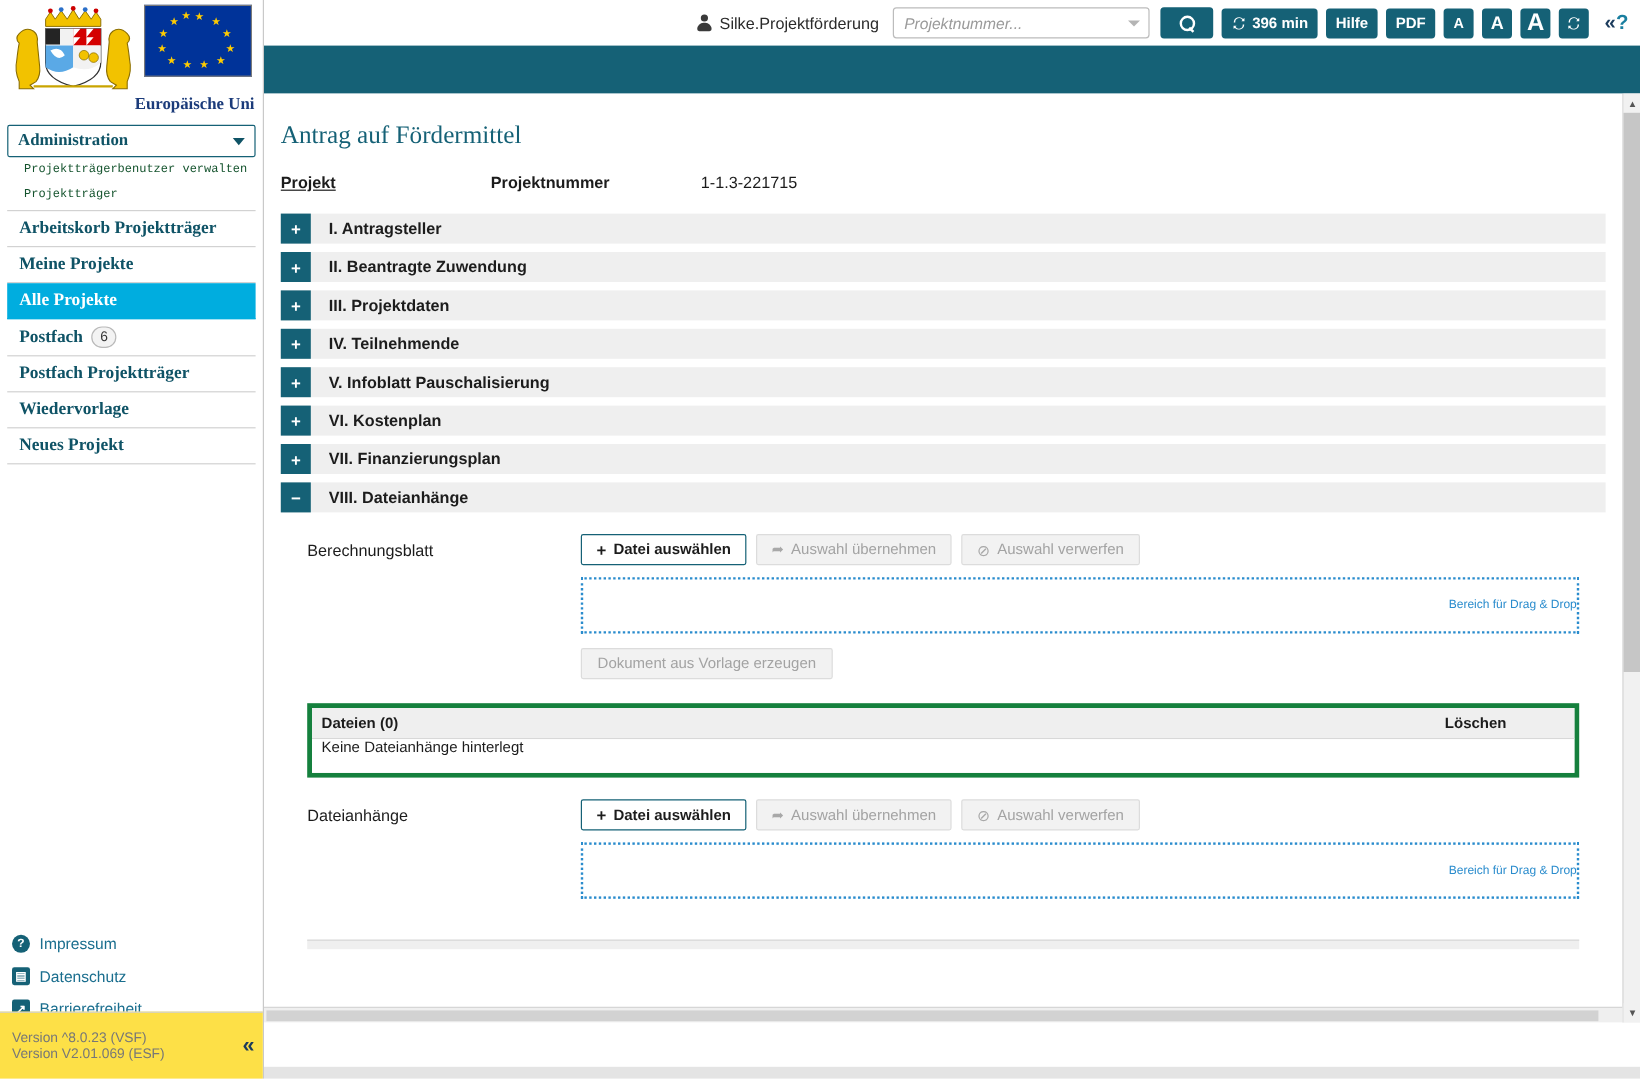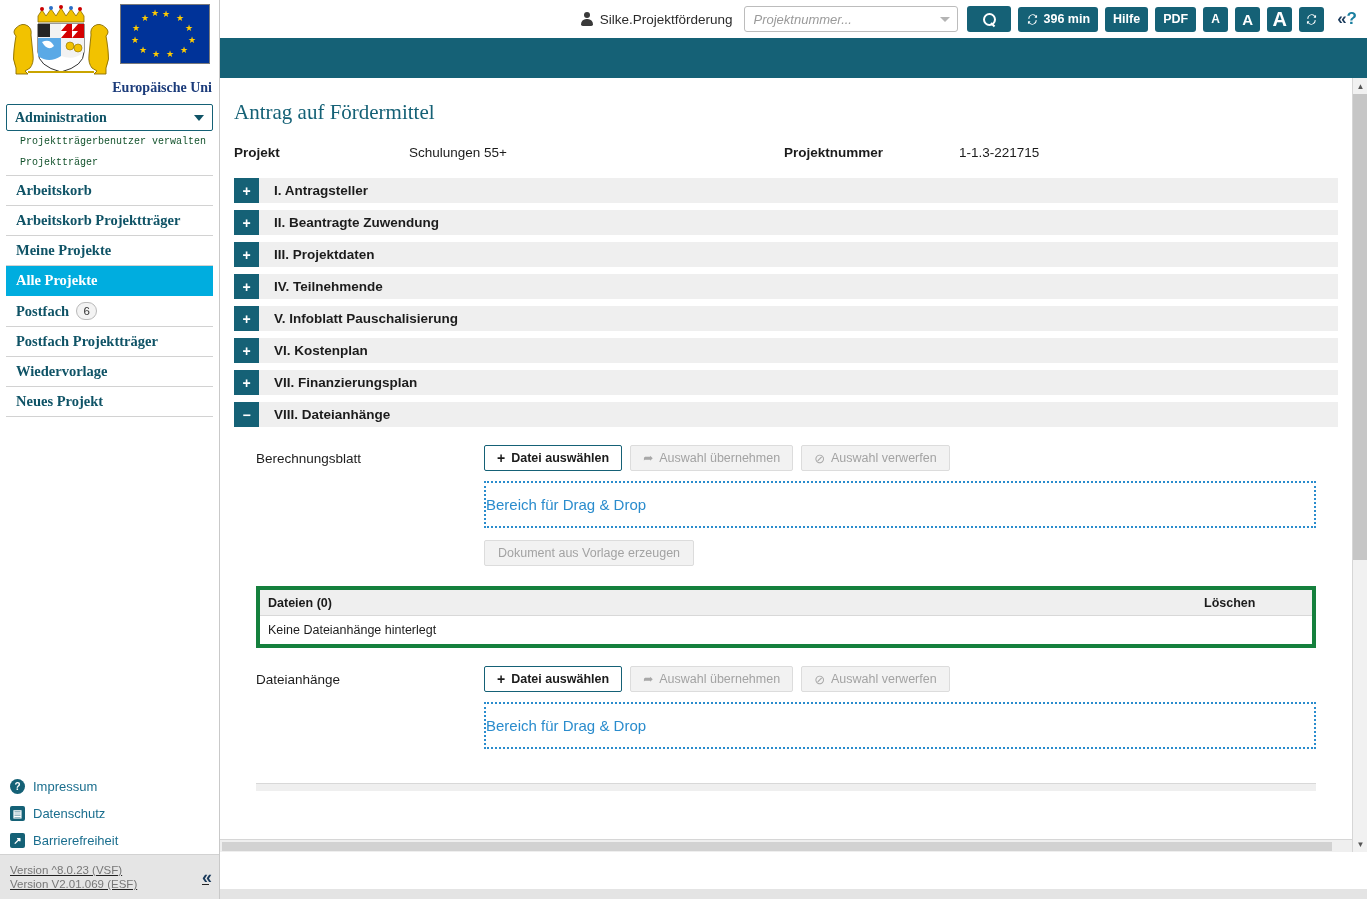--- a/index.html
+++ b/index.html
@@ -105,39 +105,38 @@
     min-width: 21px; height: 18px; padding: 0 5px; border:1px solid #b9b9b9;
     border-radius: 9px; background:#f3f3f3; color:#333;
     font-family:"Liberation Sans", sans-serif; font-size:11.5px; font-weight:normal;
   }
 
   .footlinks { position: absolute; left: 0; bottom: 45px; width: 219px; }
   .flink { display:flex; align-items:center; gap:8px; padding: 6px 10px; font-size:13px; color:#1a6e8e; cursor:pointer; }
   .flink .fi { width:15px; height:15px; background:#156176; color:#fff; border-radius:2px; display:inline-flex; align-items:center; justify-content:center; font-size:10px; font-weight:bold; }
   .flink .fi.round { border-radius:50%; }
   .versionbar {
-    position:absolute; left:0; bottom:0; width:219px; height:45px; background:#e5e5e5;
+    position:absolute; left:0; bottom:0; width:219px; height:56px; background:#fde047;
     display:flex; align-items:center; justify-content:space-between; padding: 0 10px;
     border-top:1px solid #d2d2d2;
-    text-decoration:underline;
   }
   .vtxt { font-size: 11.5px; color:#777; line-height:14px; }
   .collapse { color:#1b3b5c; font-size:18px; font-weight:bold; letter-spacing:-3px; cursor:pointer; }
 
   
   .content {
     position: absolute; left: 220px; top: 78px; width: 1132px; height: 774px;
     background: #fff; overflow: hidden; padding: 0 14px 0 14px;
   }
   .page-title {
     font-family: "Liberation Serif", serif; font-size: 21px; color: #156176;
     margin: 22px 0 20px 0; font-weight: normal;
   }
   .projrow { display:flex; align-items:center; margin-bottom: 18px; font-size:13.5px; }
-  .pl1 { width: 175px; font-weight: bold; color:#1c1c1c; }
+  .pl1 { width: 175px; font-weight: bold; color:#1c1c1c;text-decoration:underline; }
   .pv1 { width: 375px; color:#1c1c1c; }
   .pl2 { width: 175px; font-weight: bold; color:#1c1c1c; }
   .pv2 { color:#1c1c1c; }
 
   .acc { margin-bottom: 7px; }
   .acc-head {
     height: 25px; background: #efefef; display: flex; align-items: center; cursor: pointer;
   }
   .acc-toggle {
     width: 25px; height: 25px; background: #156176; color: #fff;
@@ -158,34 +157,34 @@
     background: #fff; border: 1px solid #d0d0d0; color:#9b9b9b;
   }
   .fbtn.primary { border: 1px solid #156176; color: #1c1c1c; font-weight: bold; background:#fff; }
   .fbtn.disabled { background:#f2f2f2; border-color:#dcdcdc; color:#a3a3a3; cursor: default; }
   .ic-plus { font-size: 14px; font-weight: bold; color:#1c1c1c; }
   .ic-share { color:#a8a8a8; font-size: 12px; }
   .ic-ban { color:#a8a8a8; font-size: 13px; }
 
   .dropzone {
     border: 2px dotted #2a8ccd; height: 47px;
-    display:flex; align-items:center; justify-content:flex-start;
-    color:#2a8ccd; font-size:15px; margin-bottom: 12px; background:#fff; cursor:pointer;
+    display:flex; align-items:center; justify-content:flex-end;
+    color:#2a8ccd; font-size:10px; margin-bottom: 12px; background:#fff; cursor:pointer;
   }
   .tplbtn {
     height: 26px; padding: 0 13px; font-size: 12.5px; border-radius:2px;
     background:#f2f2f2; border:1px solid #dcdcdc; color:#a3a3a3; cursor: default;
     font-family:"Liberation Sans", sans-serif;
   }
 
   .ftable { margin: 20px 22px 18px 22px; border: 4px solid #15803d; }
   .ft-head { height: 26px; background:#efefef; display:flex; align-items:center; border-bottom:1px solid #d8d8d8; }
   .ft-h1 { flex:1; padding-left: 8px; font-weight: bold; font-size: 12.5px; color:#1c1c1c; }
   .ft-h2 { width: 108px; font-weight: bold; font-size: 12.5px; color:#1c1c1c; }
-  .ft-row { height: 28px; display:flex; align-items:center; background:#fff; }
+  .ft-row { height: 28px; display:flex; align-items:flex-start; background:#fff; }
   .ft-c1 { flex:1; padding-left: 8px; font-size: 12.5px; color:#1c1c1c; }
 
   .cut-table { margin: 22px 22px 0 22px; border-top:1px solid #d8d8d8; height: 8px; background:#efefef; }
 
   
   .vscroll {
     position:absolute; right:0; top:78px; width:15px; height:774px;
     background:#f1f1f1; border-left:1px solid #d6d6d6;
   }
   .vs-arrow {
@@ -270,23 +269,20 @@
     <div class="admin-select">
       <span>Administration</span>
       <span class="chev-d"></span>
     </div>
 
     <div class="subitem">Projektträgerbenutzer verwalten</div>
     <div class="subitem">Projektträger</div>
     <div class="sep"></div>
 
     <div class="navitem">
-      <span>Arbeitskorb</span>
-    </div>
-    <div class="navitem">
       <span>Arbeitskorb Projektträger</span>
     </div>
     <div class="navitem">
       <span>Meine Projekte</span>
     </div>
     <div class="navitem active">
       <span>Alle Projekte</span>
     </div>
     <div class="navitem">
       <span>Postfach</span>
@@ -369,21 +365,20 @@
   </div>
 
   <div class="banner"></div>
 
   <div class="content">
 
     <h1 class="page-title">Antrag auf Fördermittel</h1>
 
     <div class="projrow">
       <div class="pl1">Projekt</div>
-      <div class="pv1">Schulungen 55+</div>
       <div class="pl2">Projektnummer</div>
       <div class="pv2">1-1.3-221715</div>
     </div>
 
     <div class="acc">
       <div class="acc-head">
         <span class="acc-toggle">+</span>
         <span class="acc-title">I. Antragsteller</span>
       </div>
     </div>

